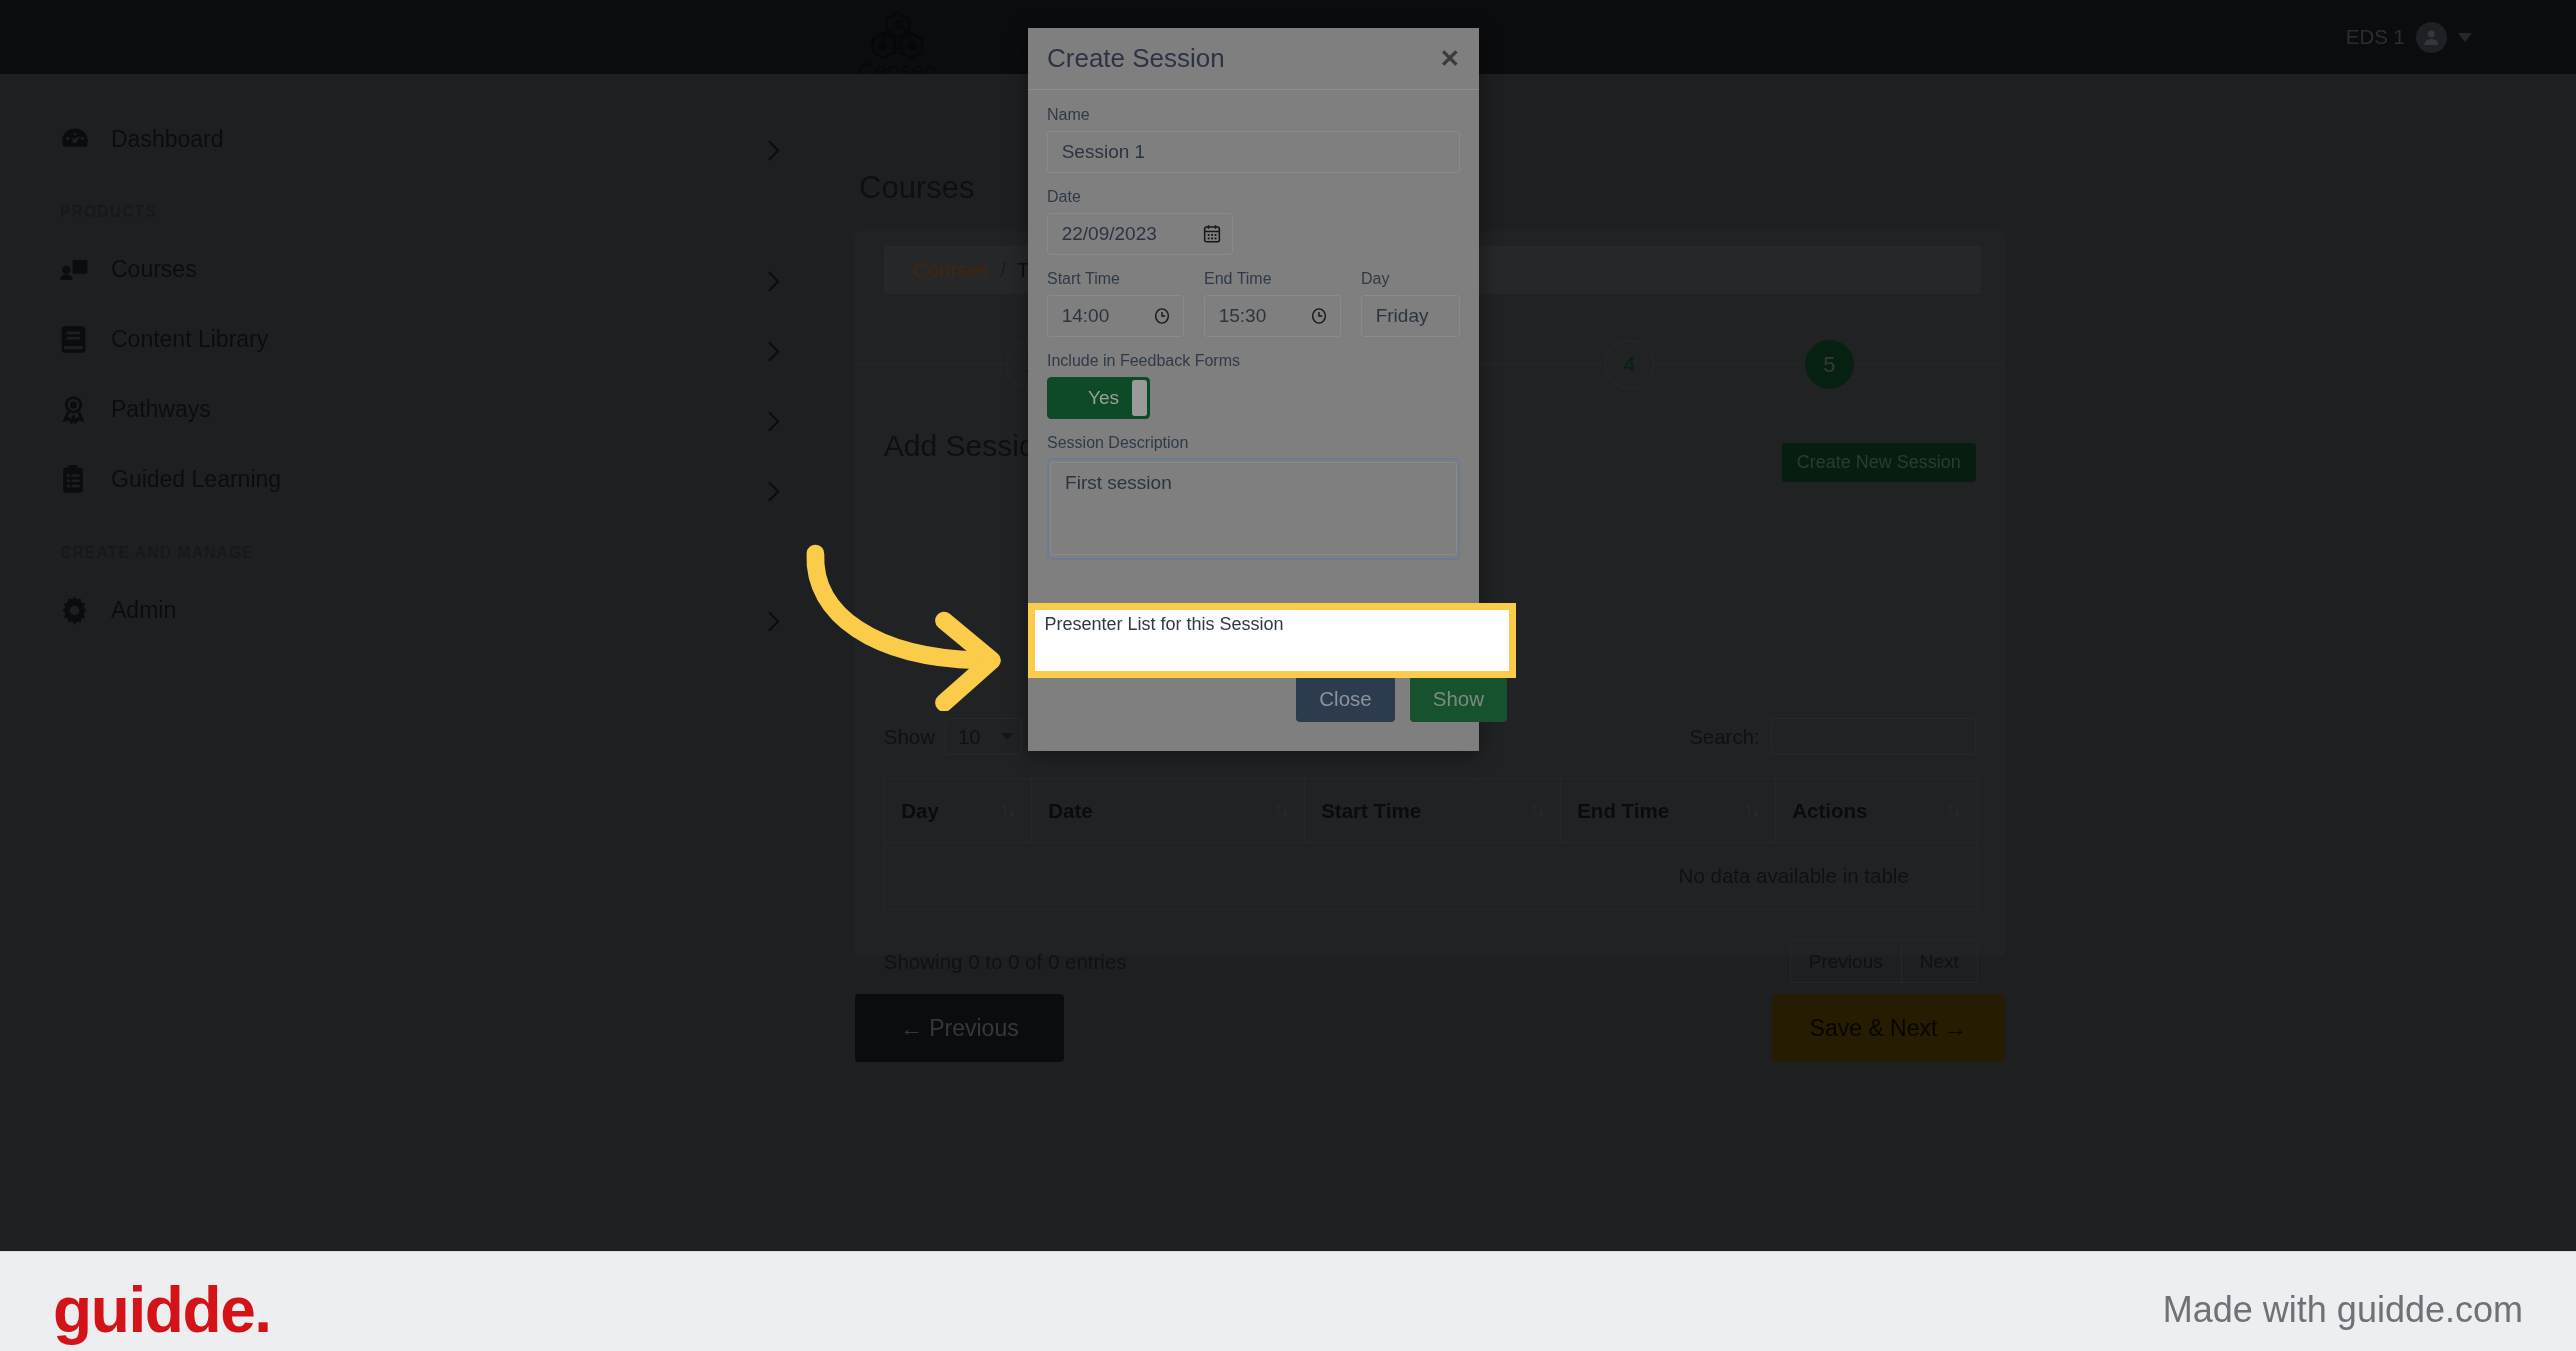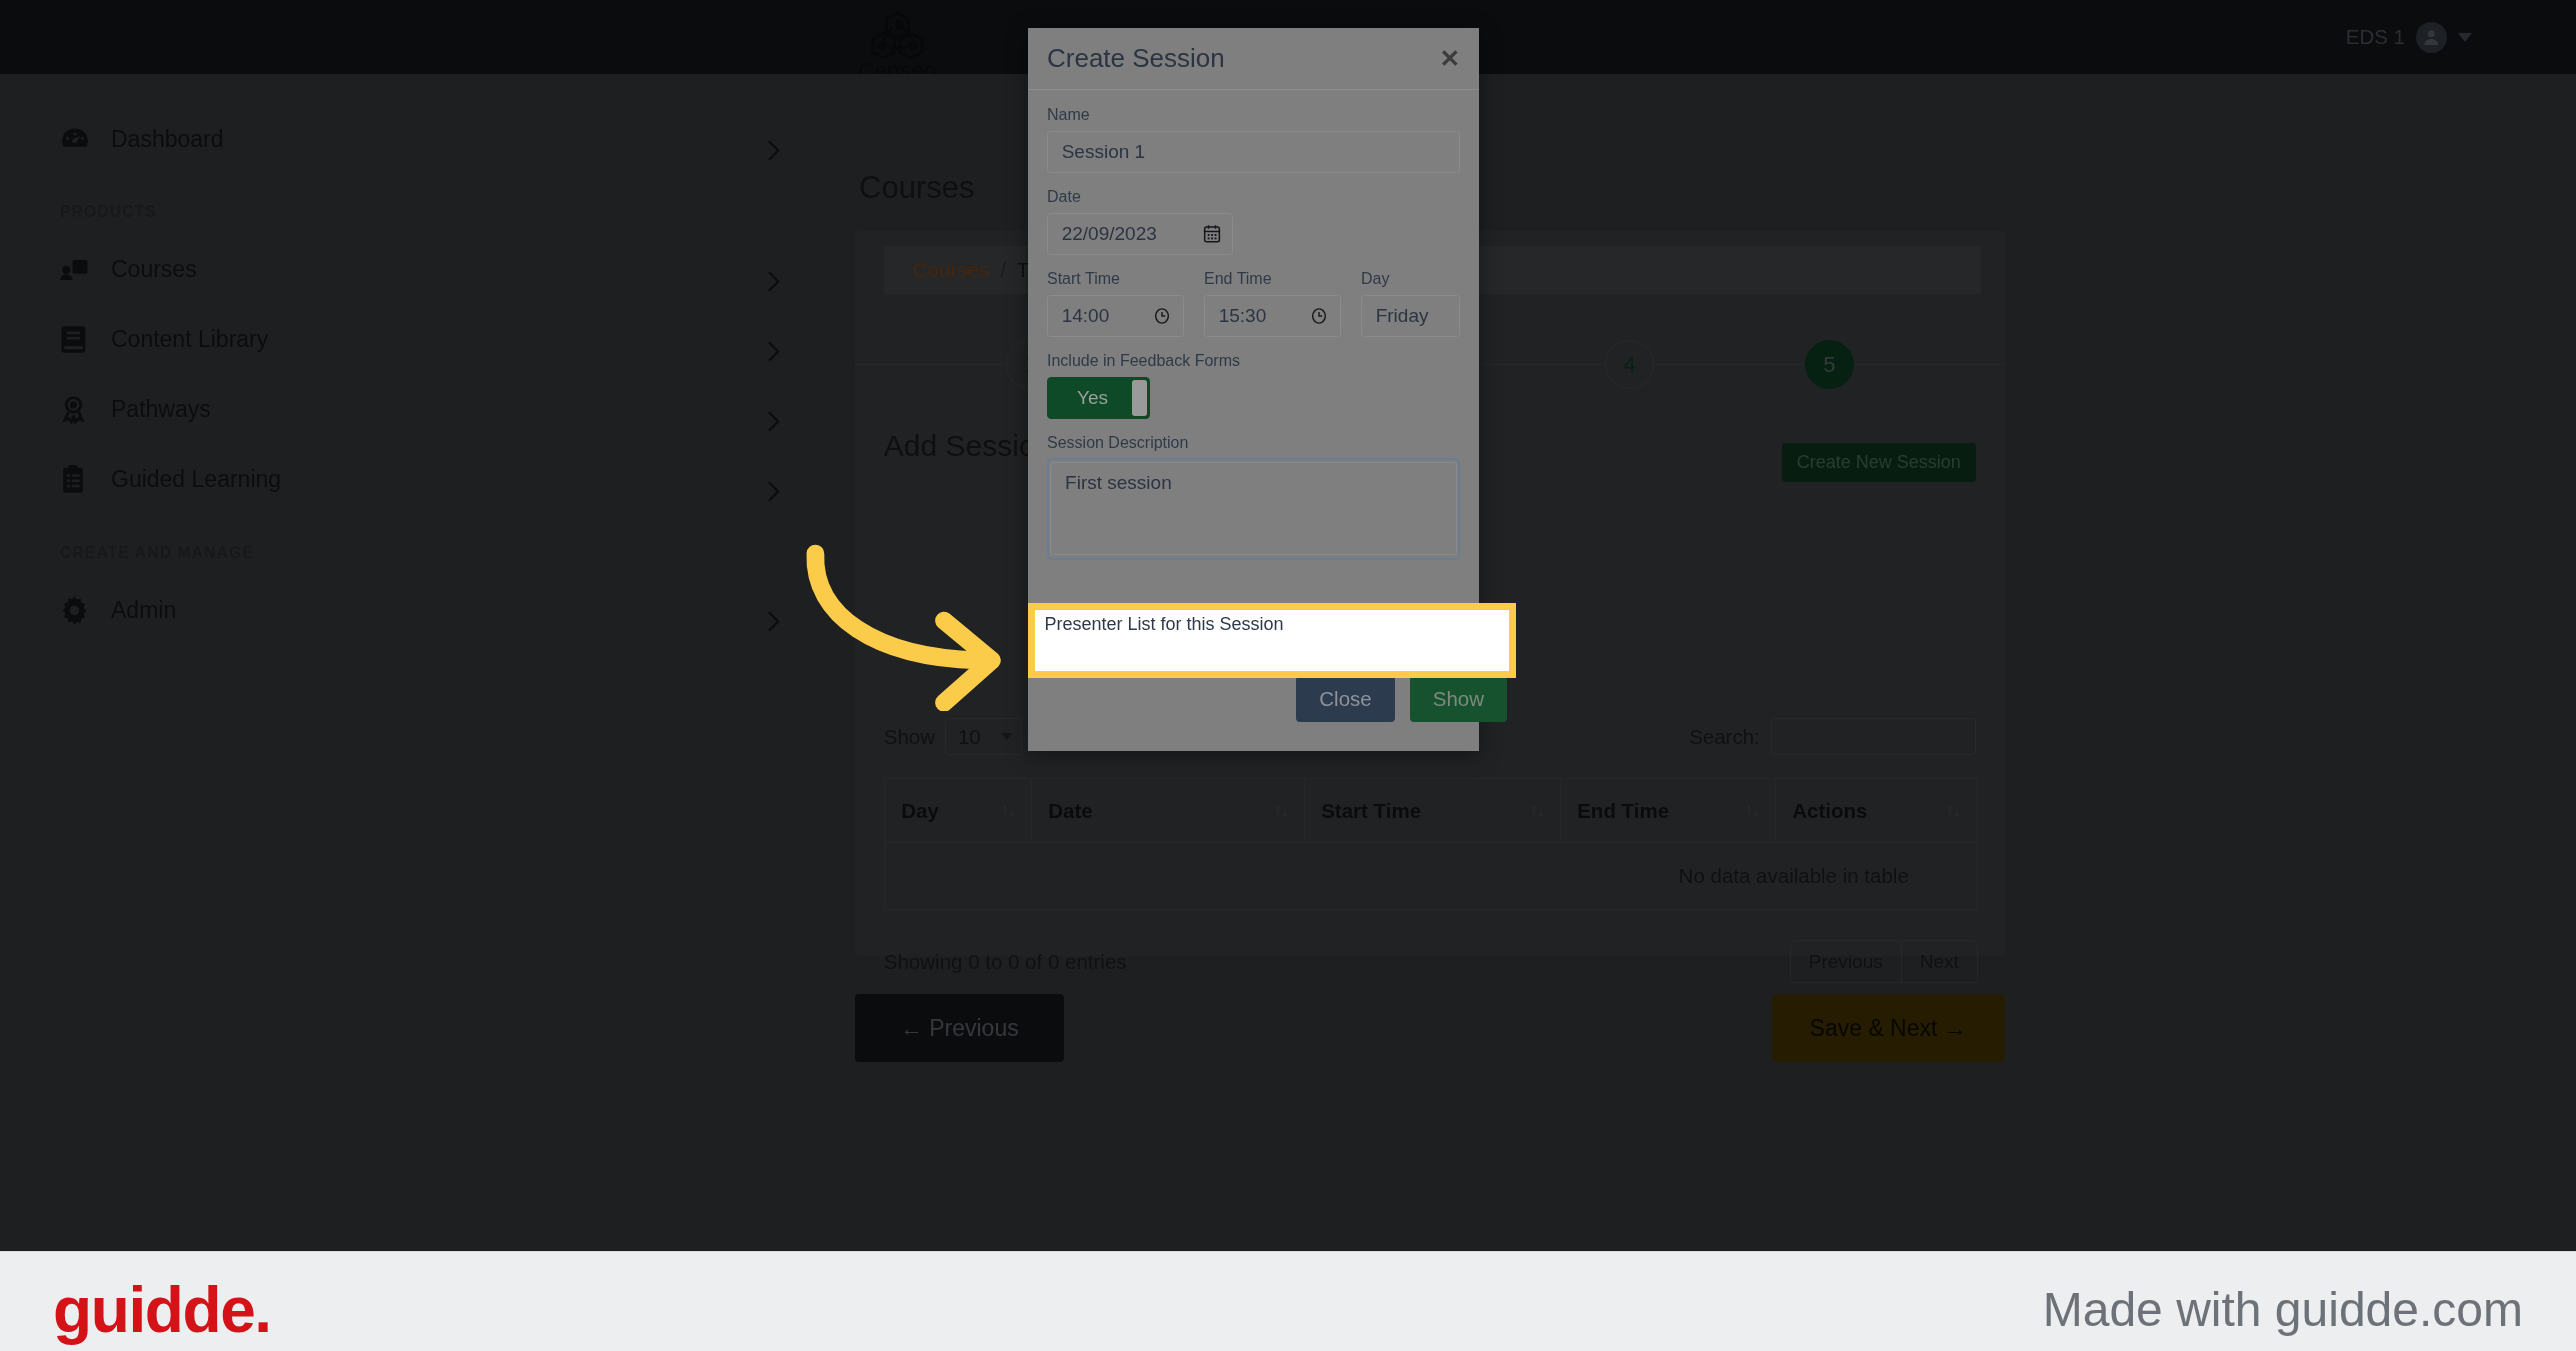--- a/index.html
+++ b/index.html
@@ -207,21 +207,21 @@
   .input-with-icon .ico { position: absolute; right: 12.3px; top: 50%; transform: translateY(-50%); display: flex; }
   .three-col { display: flex; gap: 20.5px; }
   .col-st { width: 142px; }
   .col-et { width: 142px; }
   .col-day { width: 103px; }
 
   .toggle {
     width: 103px; height: 42px; background: #0f4a28; border-radius: 4.1px;
     display: flex; align-items: center; position: relative; border: 0.7px solid #0f4a28;
   }
-  .toggle-text { font-size: 19px; color: #9aa09a; margin-left: 29px; }
+  .toggle-text { font-size: 19px; color: #9aa09a; margin-left: 40px; }
   .toggle-knob { position: absolute; right: 2.1px; top: 2.1px; width: 15px; height: 36px; background: #9a9a9a; border-radius: 2.7px; }
 
   .desc-wrap { border: 2.1px solid #6b7d92; border-radius: 4.8px; padding: 1.4px; }
   .desc-area {
     width: 100%; height: 93px;
     border: 0.7px solid #8b8b8b; border-radius: 3.4px;
     background: transparent; font-size: 19px; color: #2b3442;
     padding: 9.6px 13.7px; resize: none; font-family: "Liberation Sans", sans-serif;
   }
 
@@ -263,21 +263,21 @@
 
   
   .footer {
     position: absolute; left: 0; top: 1251px;
     width: 2576px; height: 116px;
     background: #eceef0; display: flex; align-items: center;
     padding: 0 53px; justify-content: space-between;
     border-top: 0.7px solid #d9dcdf;
   }
   .guidde-logo { font-size: 64px; color: #d31317; font-weight: bold; letter-spacing: -1.4px; }
-  .made-with { font-size: 48px; color: #6d7278; }
+  .made-with { font-size: 36px; color: #6d7278; }
 </style>
 </head>
 <body>
 
 <div id="app-root">
 
   <div class="navbar">
     <div class="nav-left">
       <div class="hamburger">
         <span></span>

